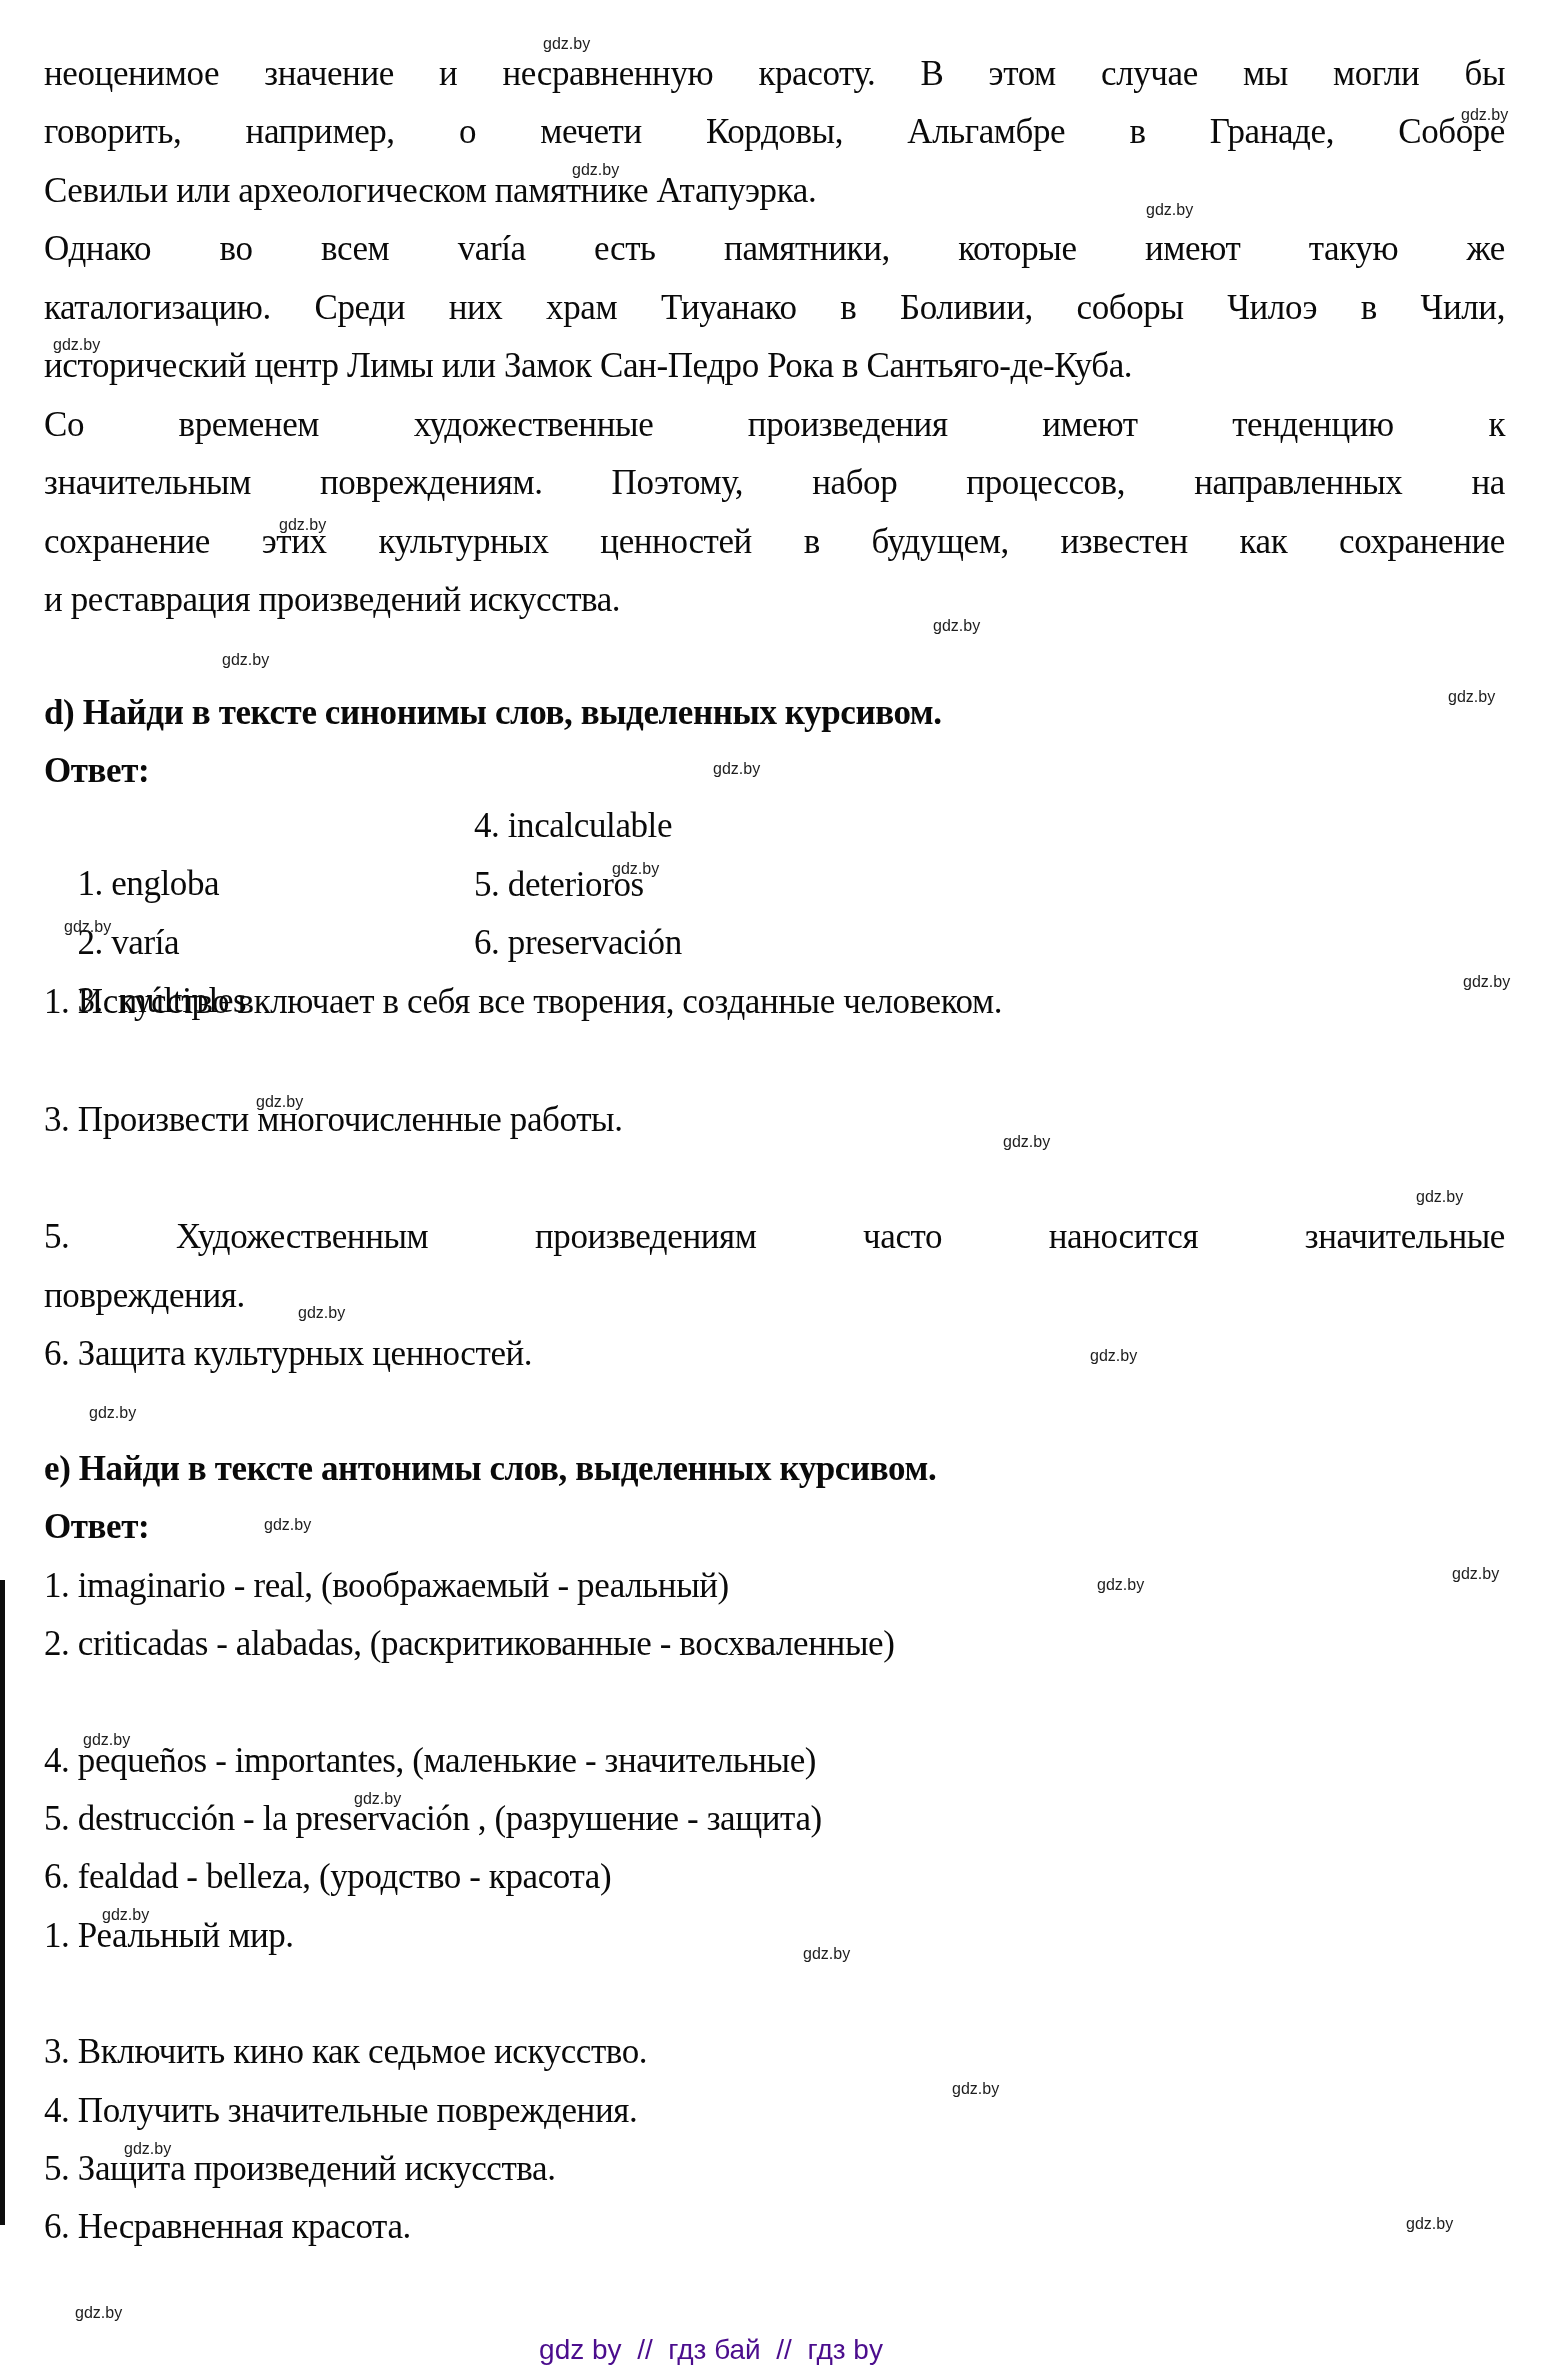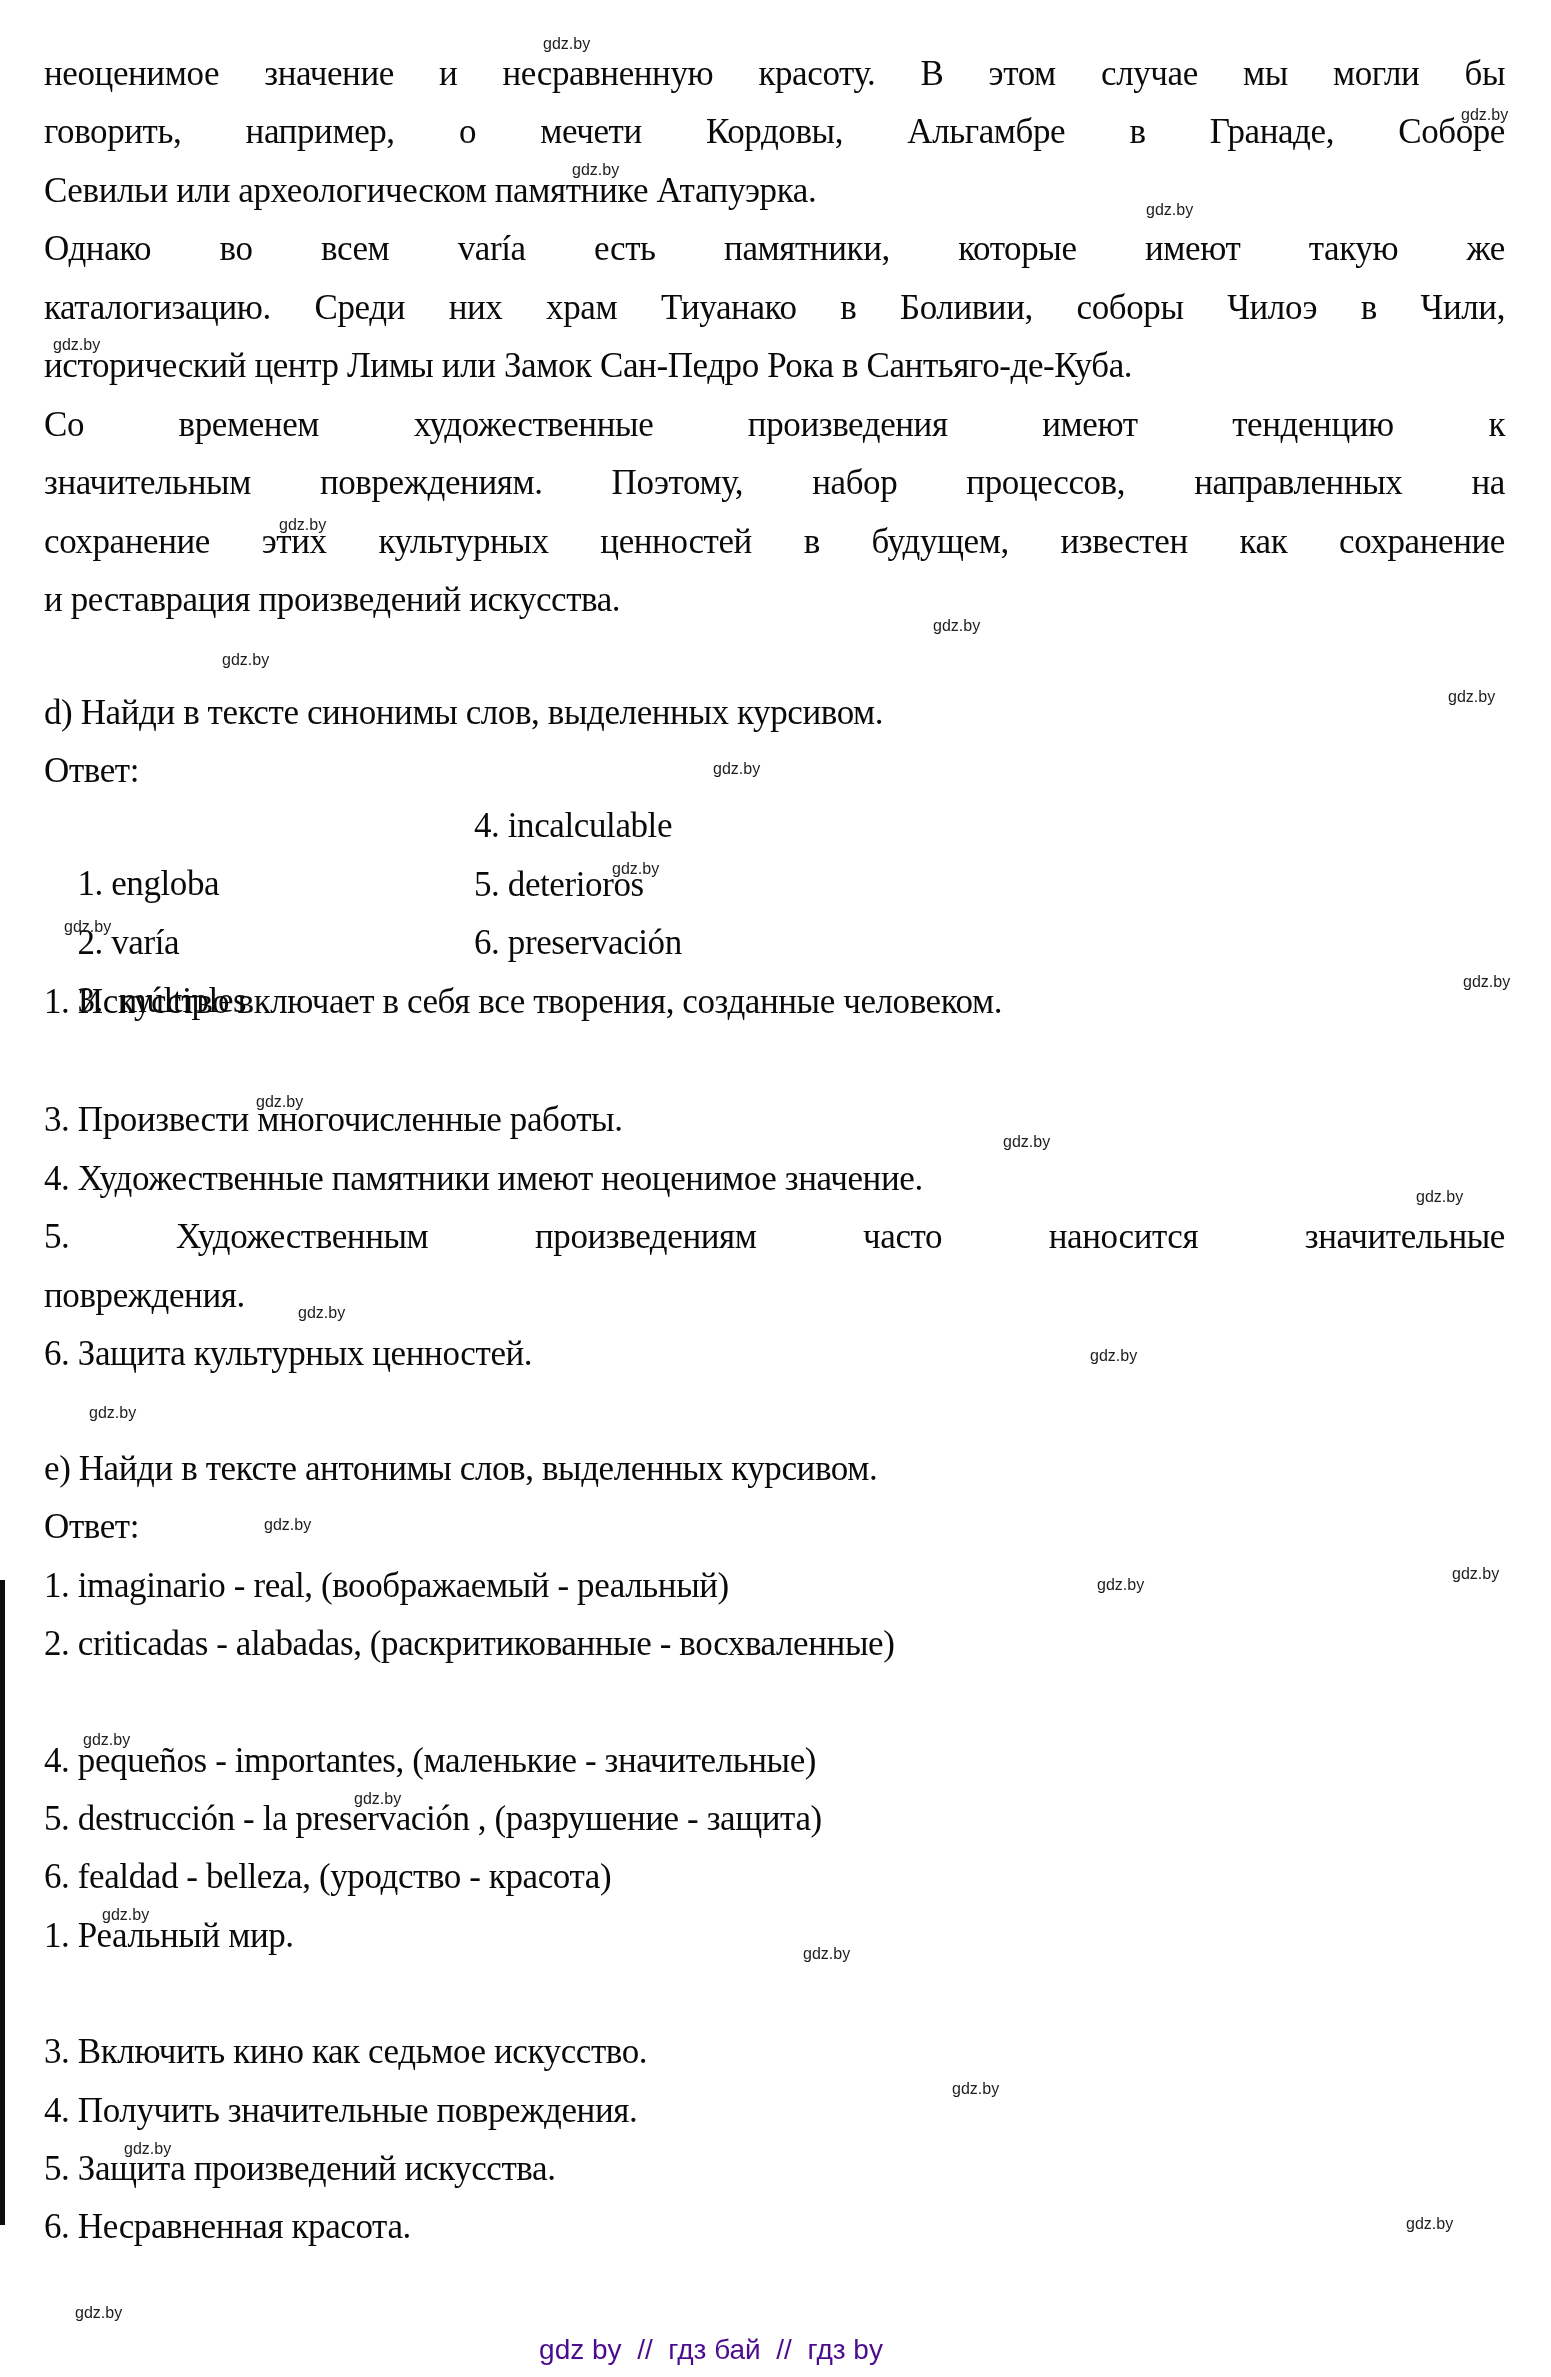--- a/index.html
+++ b/index.html
@@ -4,21 +4,21 @@
 <style>
   html,body{margin:0;padding:0;background:#ffffff;}
   .page{position:relative;width:1551px;height:2377px;background:#ffffff;overflow:hidden;
         font-family:"Liberation Serif","DejaVu Serif",serif;color:#0a0a0a;}
   .banner{position:absolute;top:1.5px;left:0;width:100%;text-align:center;
           font-family:"Liberation Sans","DejaVu Sans",sans-serif;
           font-size:25px;font-weight:500;letter-spacing:0.4px;}
   .line{position:absolute;left:44px;width:1461px;font-size:35px;line-height:58px;height:58px;
         letter-spacing:-0.4px;white-space:pre;}
   .j{text-align:justify;text-align-last:justify;white-space:normal;}
-  .b{font-weight:normal;}
+  .b{font-weight:bold;}
   .c2{position:absolute;left:430px;top:0;}
   .wm{position:absolute;font-family:"Liberation Sans","DejaVu Sans",sans-serif;
       font-size:16px;color:#1e1e1e;letter-spacing:0;}
   .footer{position:absolute;top:2334px;left:711px;transform:translateX(-50%);
           font-family:"Liberation Sans","DejaVu Sans",sans-serif;
           font-size:28px;white-space:pre;}
   .edge{position:absolute;left:0;top:1580px;width:4.5px;height:645px;background:#0d0d0d;}
 </style>
 </head>
 <body>
@@ -48,21 +48,20 @@
     <span>2. varía</span>
     <span class="c2">5. deterioros</span>
   </div>
   <div class="line" style="top:914px">
     <span>3.  múltiples</span>
     <span class="c2">6. preservación</span>
   </div>
 
   <div class="line" style="top:973px">1. Искусство включает в себя все творения, созданные человеком.</div>
   <div class="line" style="top:1091px">3. Произвести многочисленные работы.</div>
-  <div class="line" style="top:1150px">4. Художественные памятники имеют неоценимое значение.</div>
   <div class="line j" style="top:1208px">5.  Художественным  произведениям  часто  наносится  значительные</div>
   <div class="line" style="top:1267px">повреждения.</div>
   <div class="line" style="top:1325px">6. Защита культурных ценностей.</div>
 
   <div class="line b" style="top:1440px">e) Найди в тексте антонимы слов, выделенных курсивом.</div>
   <div class="line b" style="top:1498px">Ответ:</div>
 
   <div class="line" style="top:1557px">1. imaginario - real, (воображаемый - реальный)</div>
   <div class="line" style="top:1615px">2. criticadas - alabadas, (раскритикованные - восхваленные)</div>
   <div class="line" style="top:1732px">4. pequeños - importantes, (маленькие - значительные)</div>

